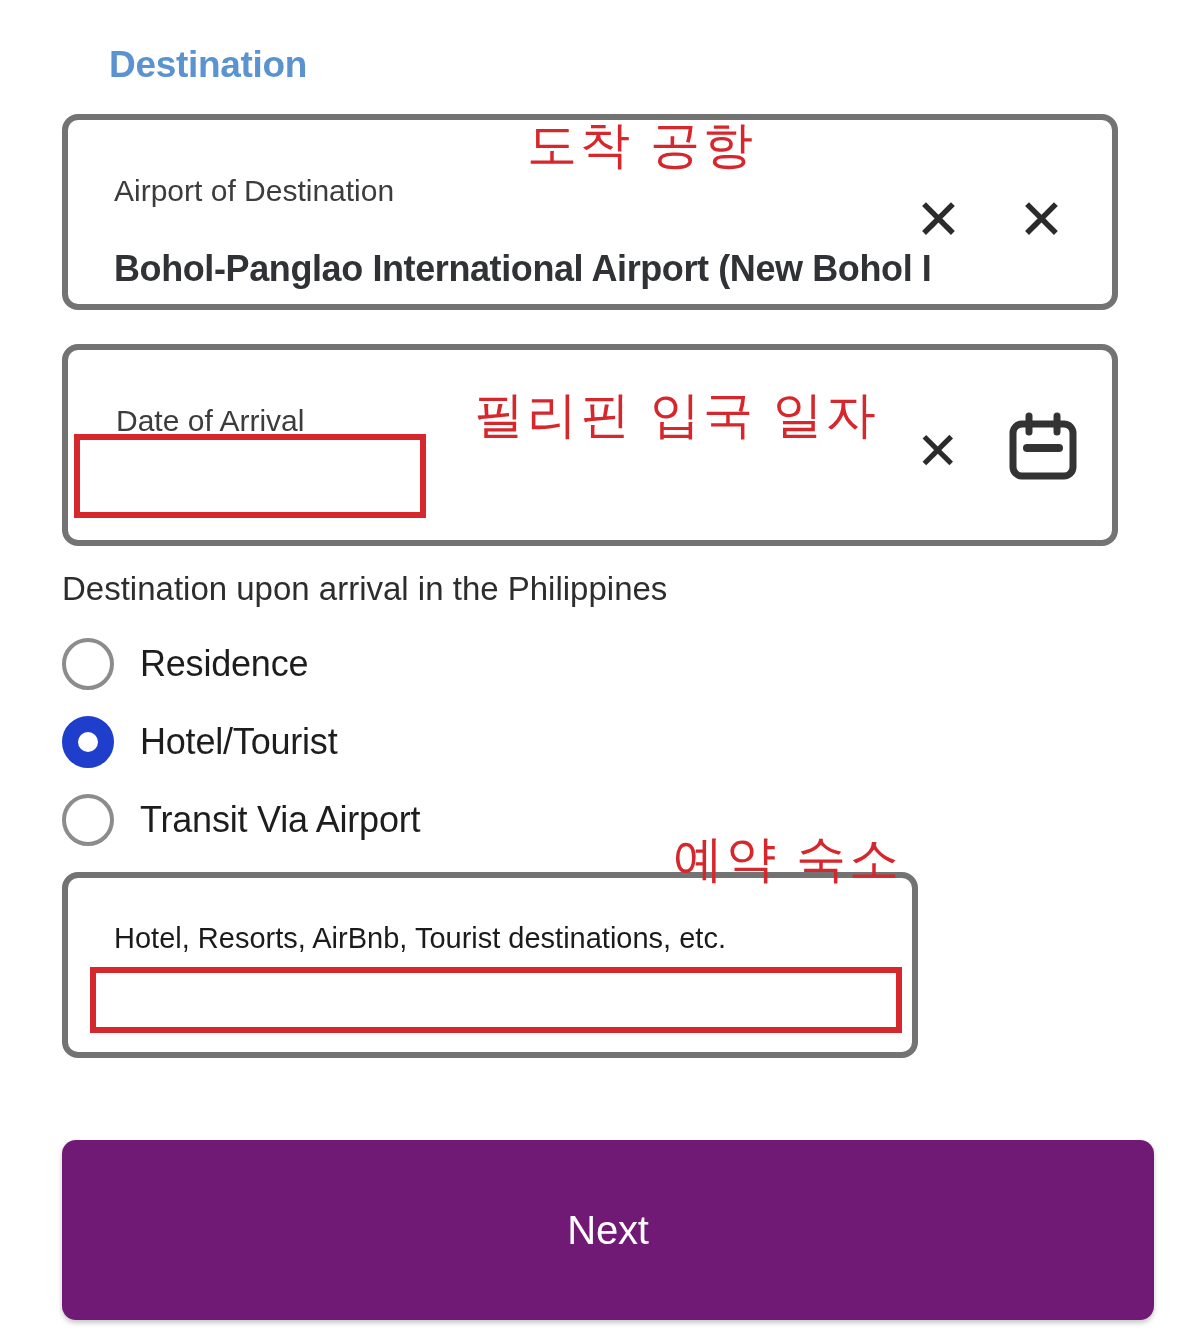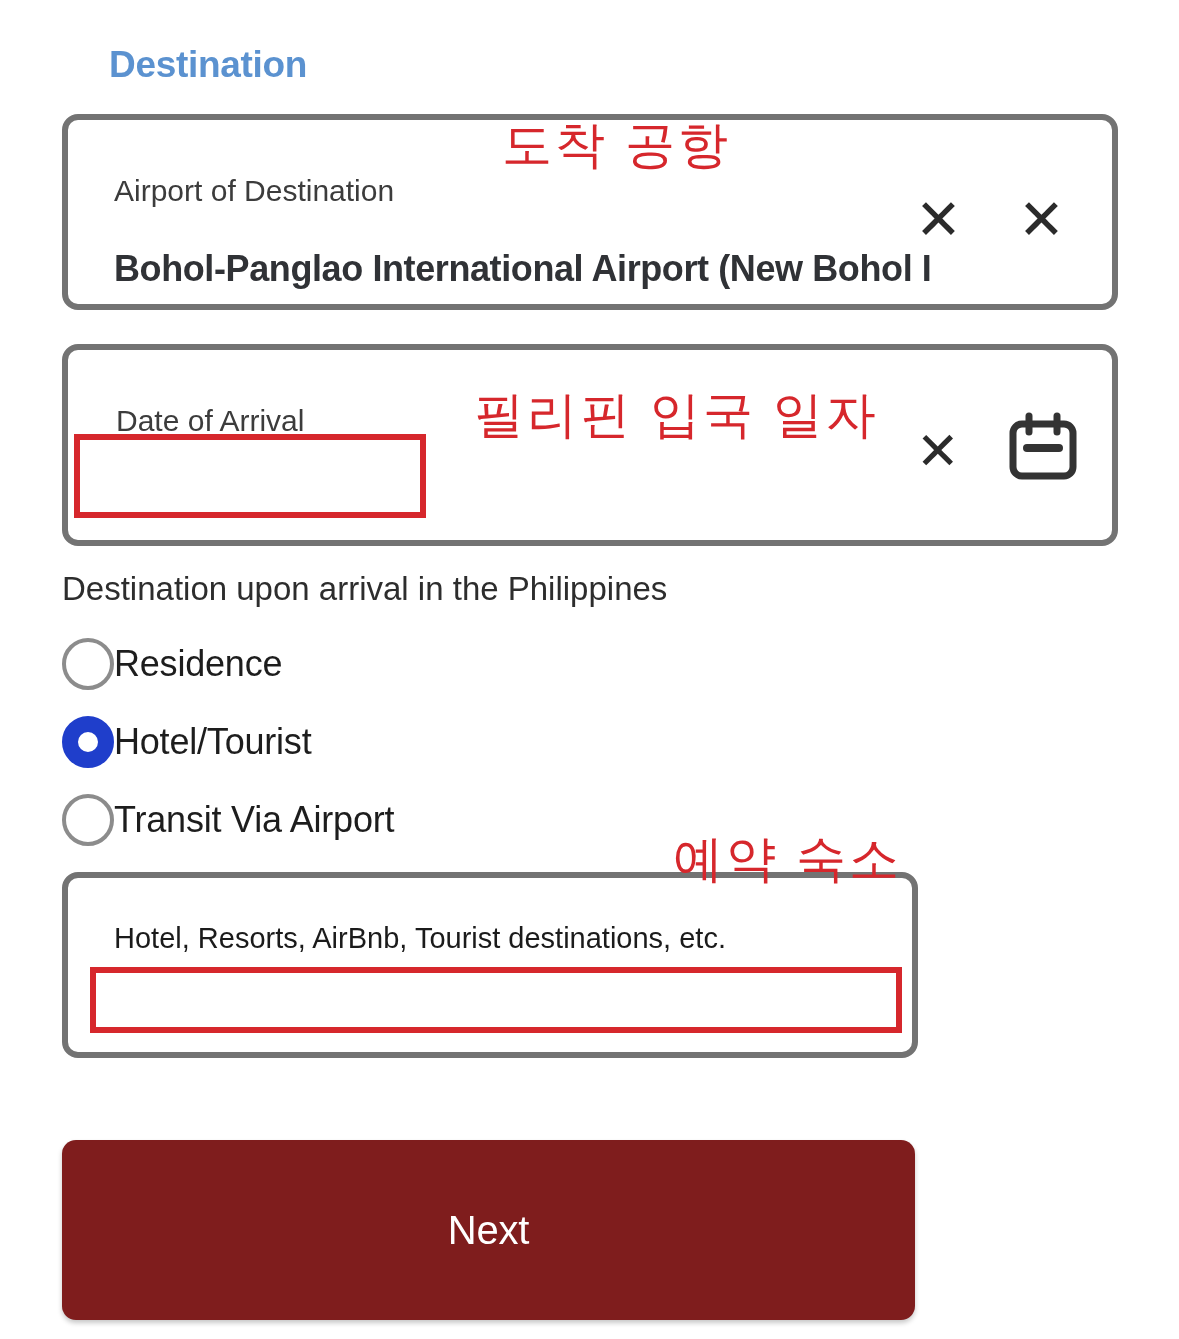--- a/index.html
+++ b/index.html
@@ -114,54 +114,55 @@
     box-sizing: border-box;
     flex: 0 0 auto;
     border: 4px solid #8c8c8c;
     background: #ffffff;
   }
   .radio-dot.selected {
     border: 16px solid #1f3ecb;
     background: #ffffff;
   }
   .radio-label {
+    margin-left: 26px;
     font-size: 36px;
     color: #1d1d1d;
     white-space: nowrap;
     letter-spacing: -0.2px;
   }
 
   
   .next-button {
     position: absolute;
     left: 62px;
     top: 1140px;
-    width: 853px;
+    width: 1092px;
     height: 180px;
-    background: #7f1d1d;
+    background: #701a75;
     border: none;
     border-radius: 14px;
     color: #ffffff;
     font-size: 40px;
     font-family: inherit;
     letter-spacing: -0.2px;
     box-shadow: 0 3px 5px rgba(0,0,0,0.22);
     cursor: pointer;
   }
 
   
   .anno-text {
     position: absolute;
     color: #d6272c;
     font-size: 50px;
     font-weight: 500;
     white-space: nowrap;
     letter-spacing: 3px;
   }
-  #anno-airport { left: 502px; top: 112px; }
+  #anno-airport { left: 527px; top: 112px; }
   #anno-date    { left: 474px; top: 382px; }
   #anno-hotel   { left: 673px; top: 826px; }
 
   .anno-box {
     position: absolute;
     box-sizing: border-box;
     border: 6px solid #d6272c;
     background: transparent;
   }
   #anno-box-date  { left: 74px;  top: 434px; width: 352px; height: 84px; }

